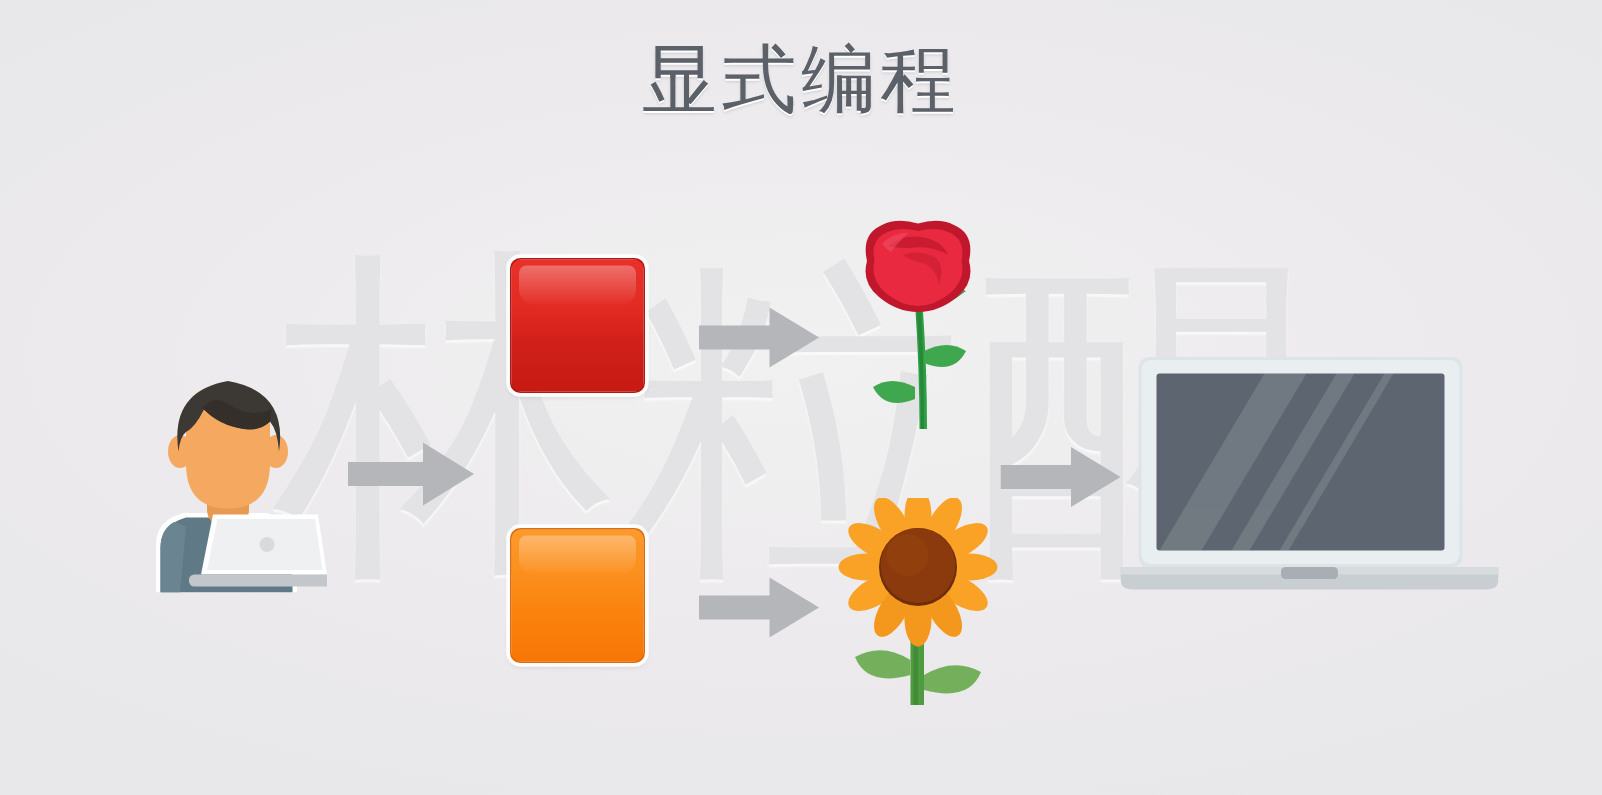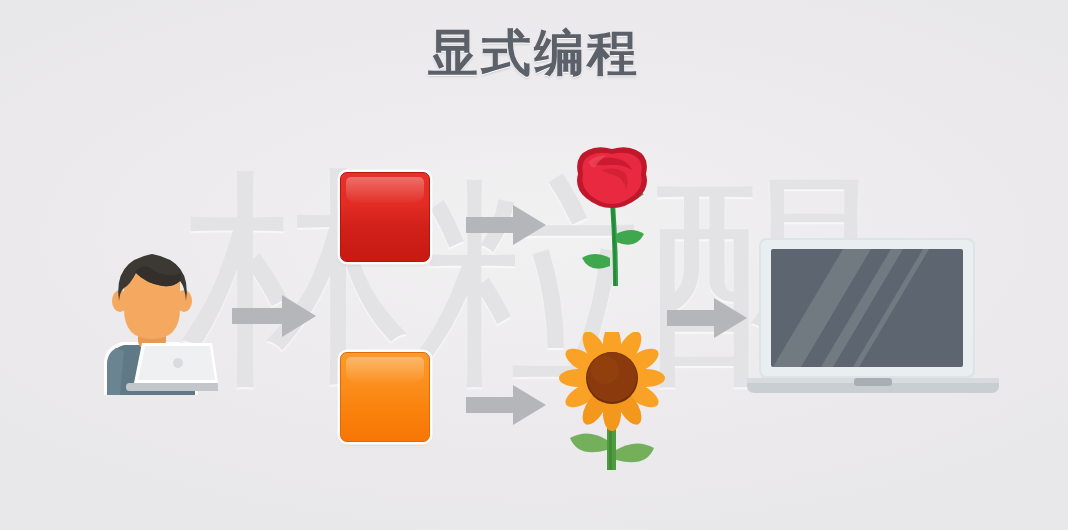--- a/index.html
+++ b/index.html
@@ -49,21 +49,21 @@
   }
 
   
   #title {
     position: absolute;
     top: 20px;
     left: 0;
     width: 1068px;
     text-align: center;
     font-size: 50px;
-    font-weight: 700;
+    font-weight: 400;
     letter-spacing: 3px;
     color: #5b6069;
     text-shadow:
       0 1px 0 #ffffff,
       0 2px 2px rgba(120,125,135,0.28);
     font-family: "DejaVu Sans", "Liberation Sans", sans-serif;
   }
 
   
   .arrow { position: absolute; }

